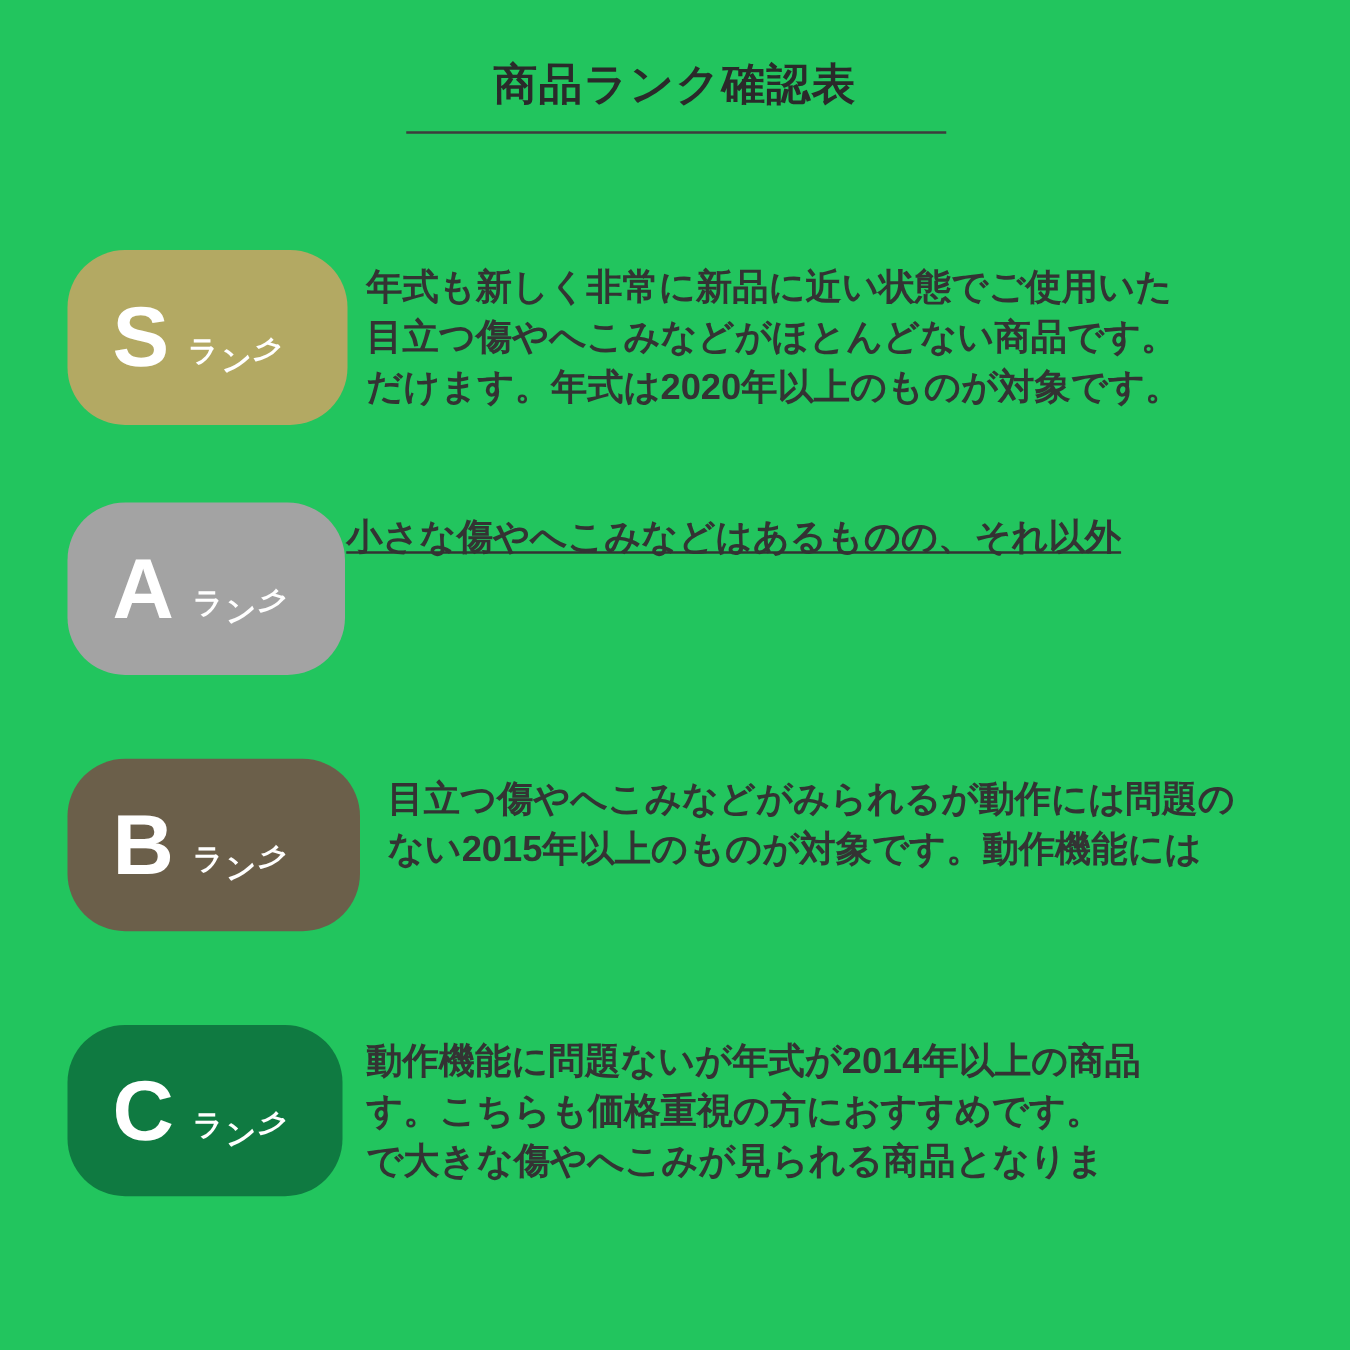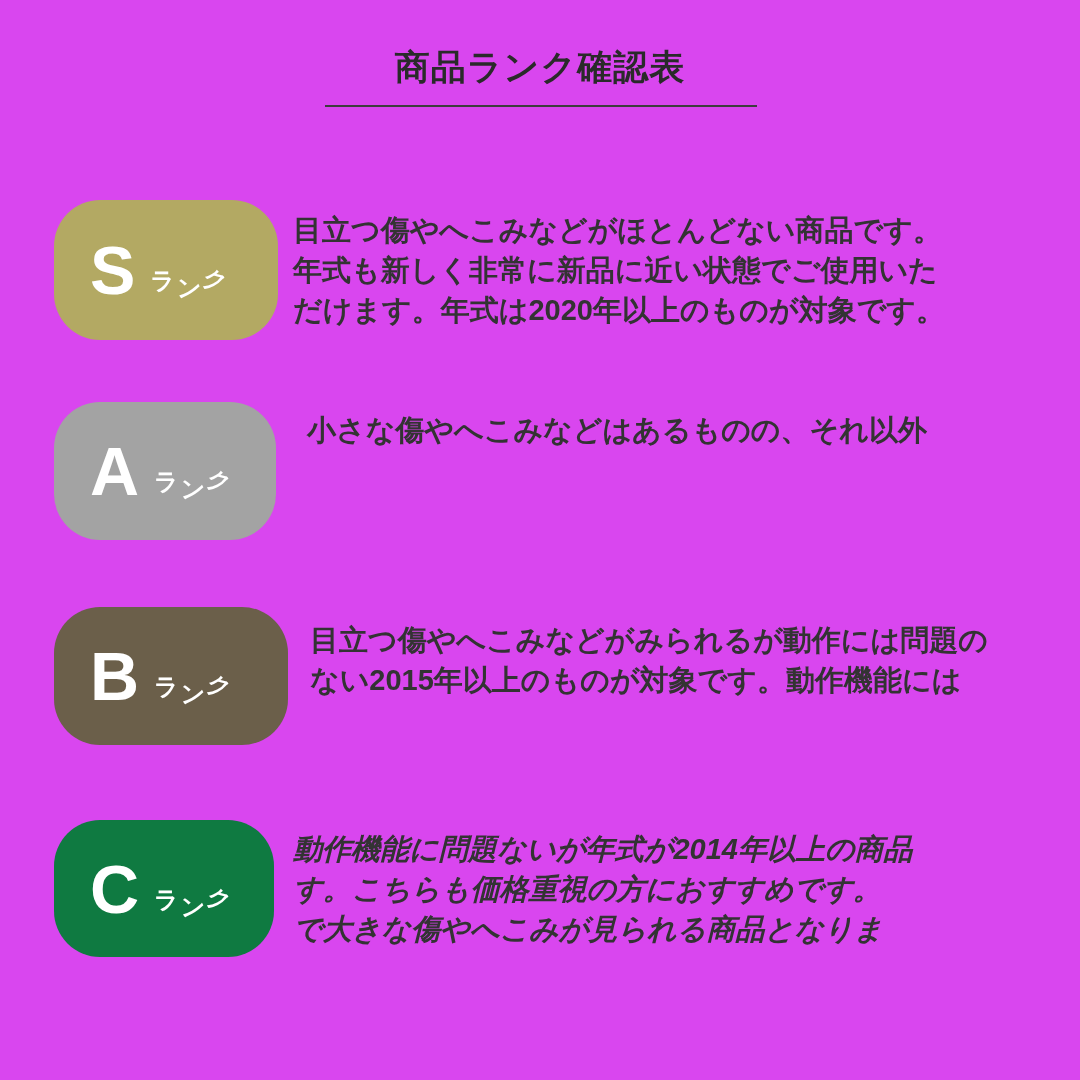--- a/index.html
+++ b/index.html
@@ -5,21 +5,21 @@
   html, body {
     margin: 0;
     padding: 0;
     background: #ffffff;
     font-family: "Liberation Sans", "DejaVu Sans", sans-serif;
   }
   .canvas {
     position: relative;
     width: 1080px;
     height: 1080px;
-    background: #d946ef;
+    background: #22c55e;
     overflow: hidden;
   }
   .title {
     position: absolute;
     top: 44px;
     left: 0;
     width: 100%;
     margin: 0;
     text-align: center;
     font-size: 35px;
@@ -68,44 +68,44 @@
   .desc {
     position: absolute;
     color: #333333;
     font-size: 29px;
     font-weight: 600;
     line-height: 40px;
     white-space: nowrap;
     letter-spacing: 0px;
   }
   .desc-0 { top: 210px; left: 293px; }
-  .desc-1 { top: 410px; left: 307px; }
+  .desc-1 { top: 410px; left: 277px; text-decoration: underline; }
   .desc-2 { top: 620px; left: 310px; }
-  .desc-3 { top: 829px; left: 293px; font-style: italic; }
+  .desc-3 { top: 829px; left: 293px; }
 </style>
 </head>
 <body>
 
 <div class="canvas">
 
   <h1 class="title">商品ランク確認表</h1>
   <div class="title-underline"></div>
 
   <section>
     <div class="rank-badge badge-0" style="background: rgb(179, 169, 99);">
       <span class="rank-letter">S</span>
       <span class="rank-suffix">
           <span>ラ</span>
           <span>ン</span>
           <span>ク</span>
         </span>
     </div>
     <div class="desc desc-0">
+      <div>年式も新しく非常に新品に近い状態でご使用いた</div>
       <div>目立つ傷やへこみなどがほとんどない商品です。</div>
-      <div>年式も新しく非常に新品に近い状態でご使用いた</div>
       <div>だけます。年式は2020年以上のものが対象です。</div>
     </div>
   </section>
 
   <section>
     <div class="rank-badge badge-1" style="background: rgb(163, 163, 163);">
       <span class="rank-letter">A</span>
       <span class="rank-suffix">
           <span>ラ</span>
           <span>ン</span>

